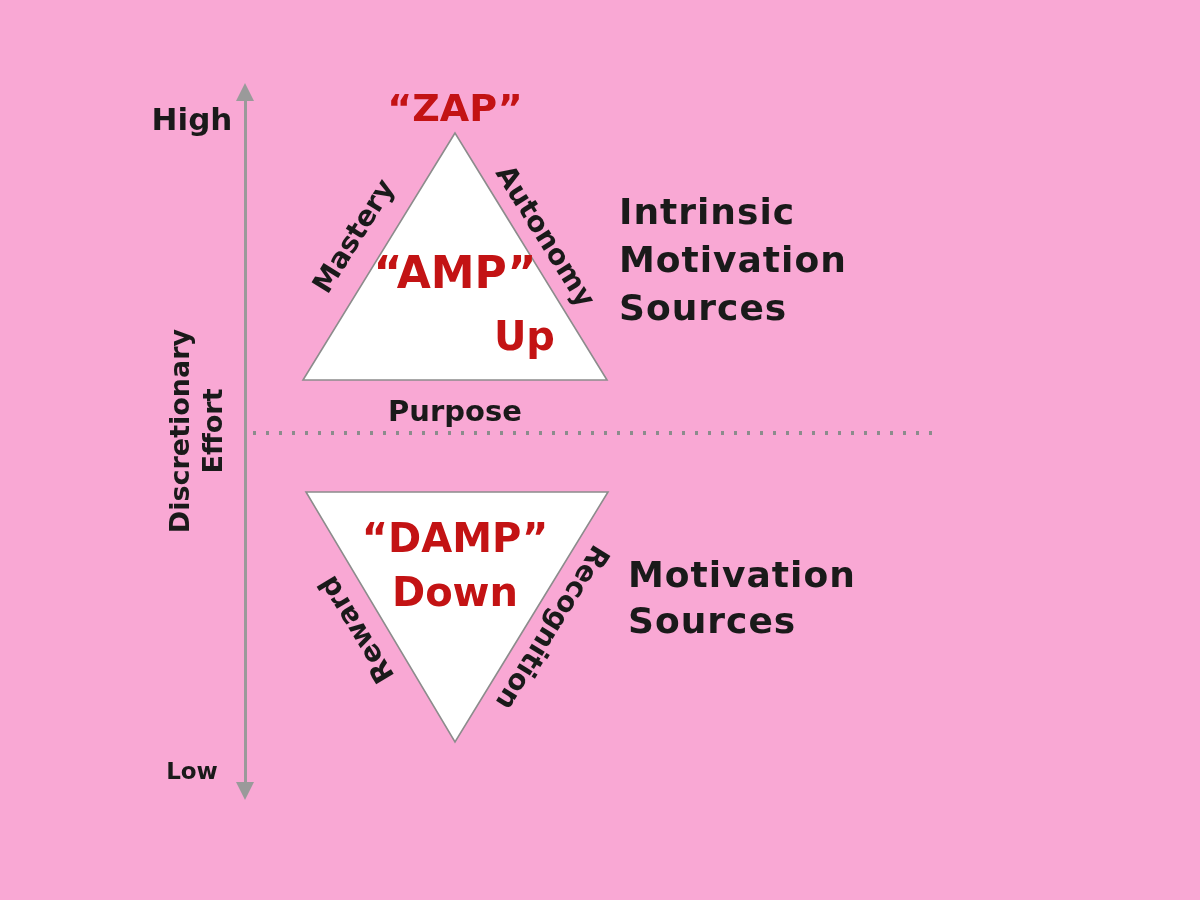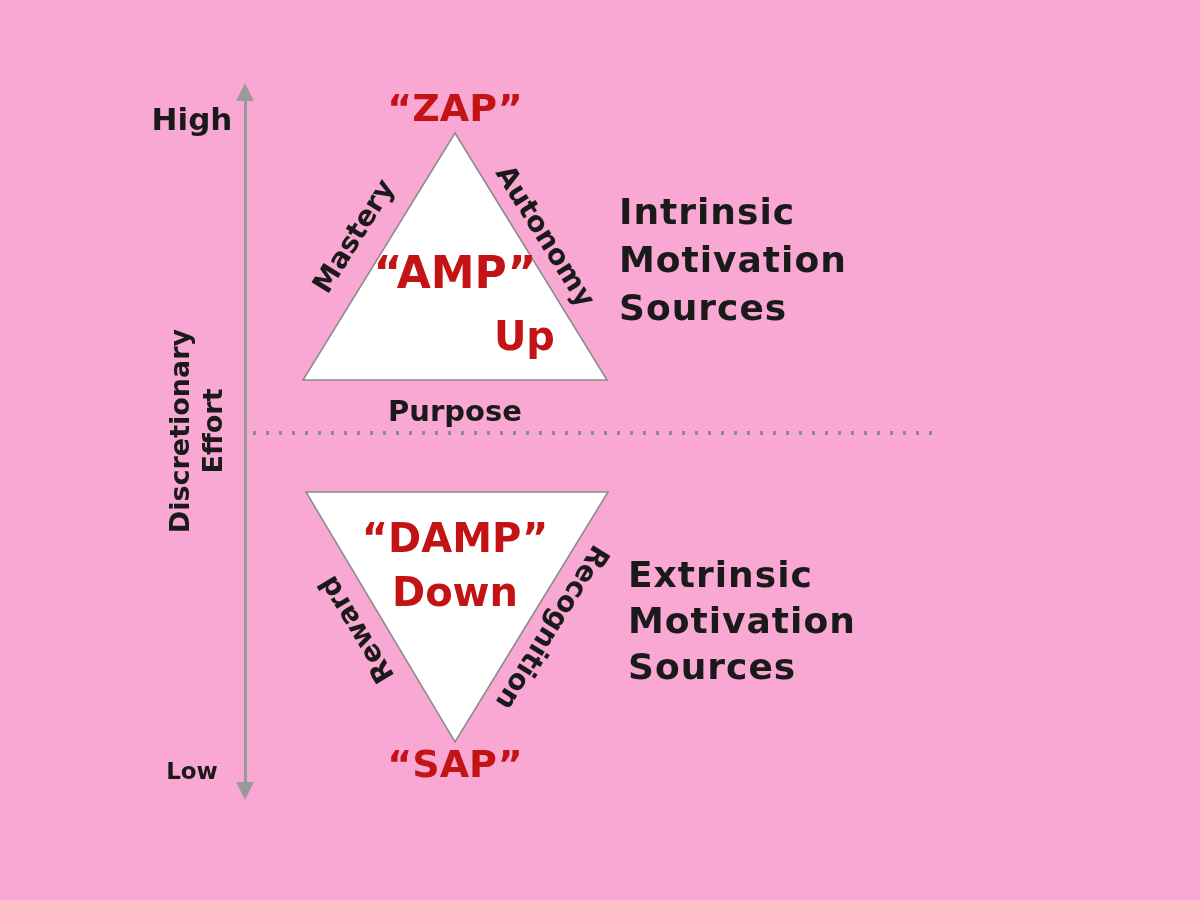--- a/index.html
+++ b/index.html
@@ -140,26 +140,24 @@
   <div class="lbl red amp">“AMP”</div>
   <div class="lbl red amp-up">Up</div>
   <div class="lbl mastery">Mastery</div>
   <div class="lbl autonomy">Autonomy</div>
   <div class="lbl purpose">Purpose</div>
 
   <div class="lbl red damp">“DAMP”</div>
   <div class="lbl red damp-down">Down</div>
   <div class="lbl reward">Reward</div>
   <div class="lbl recognition">Recognition</div>
-  <div class="lbl red sap">“SAP”</div>
 
   <div class="heading intrinsic-heading">
     <div>Intrinsic</div>
     <div>Motivation</div>
     <div>Sources</div>
   </div>
   <div class="heading extrinsic-heading">
-    <div>Extrinsic</div>
     <div>Motivation</div>
     <div>Sources</div>
   </div>
 
 </div>
 
 </body></html>

